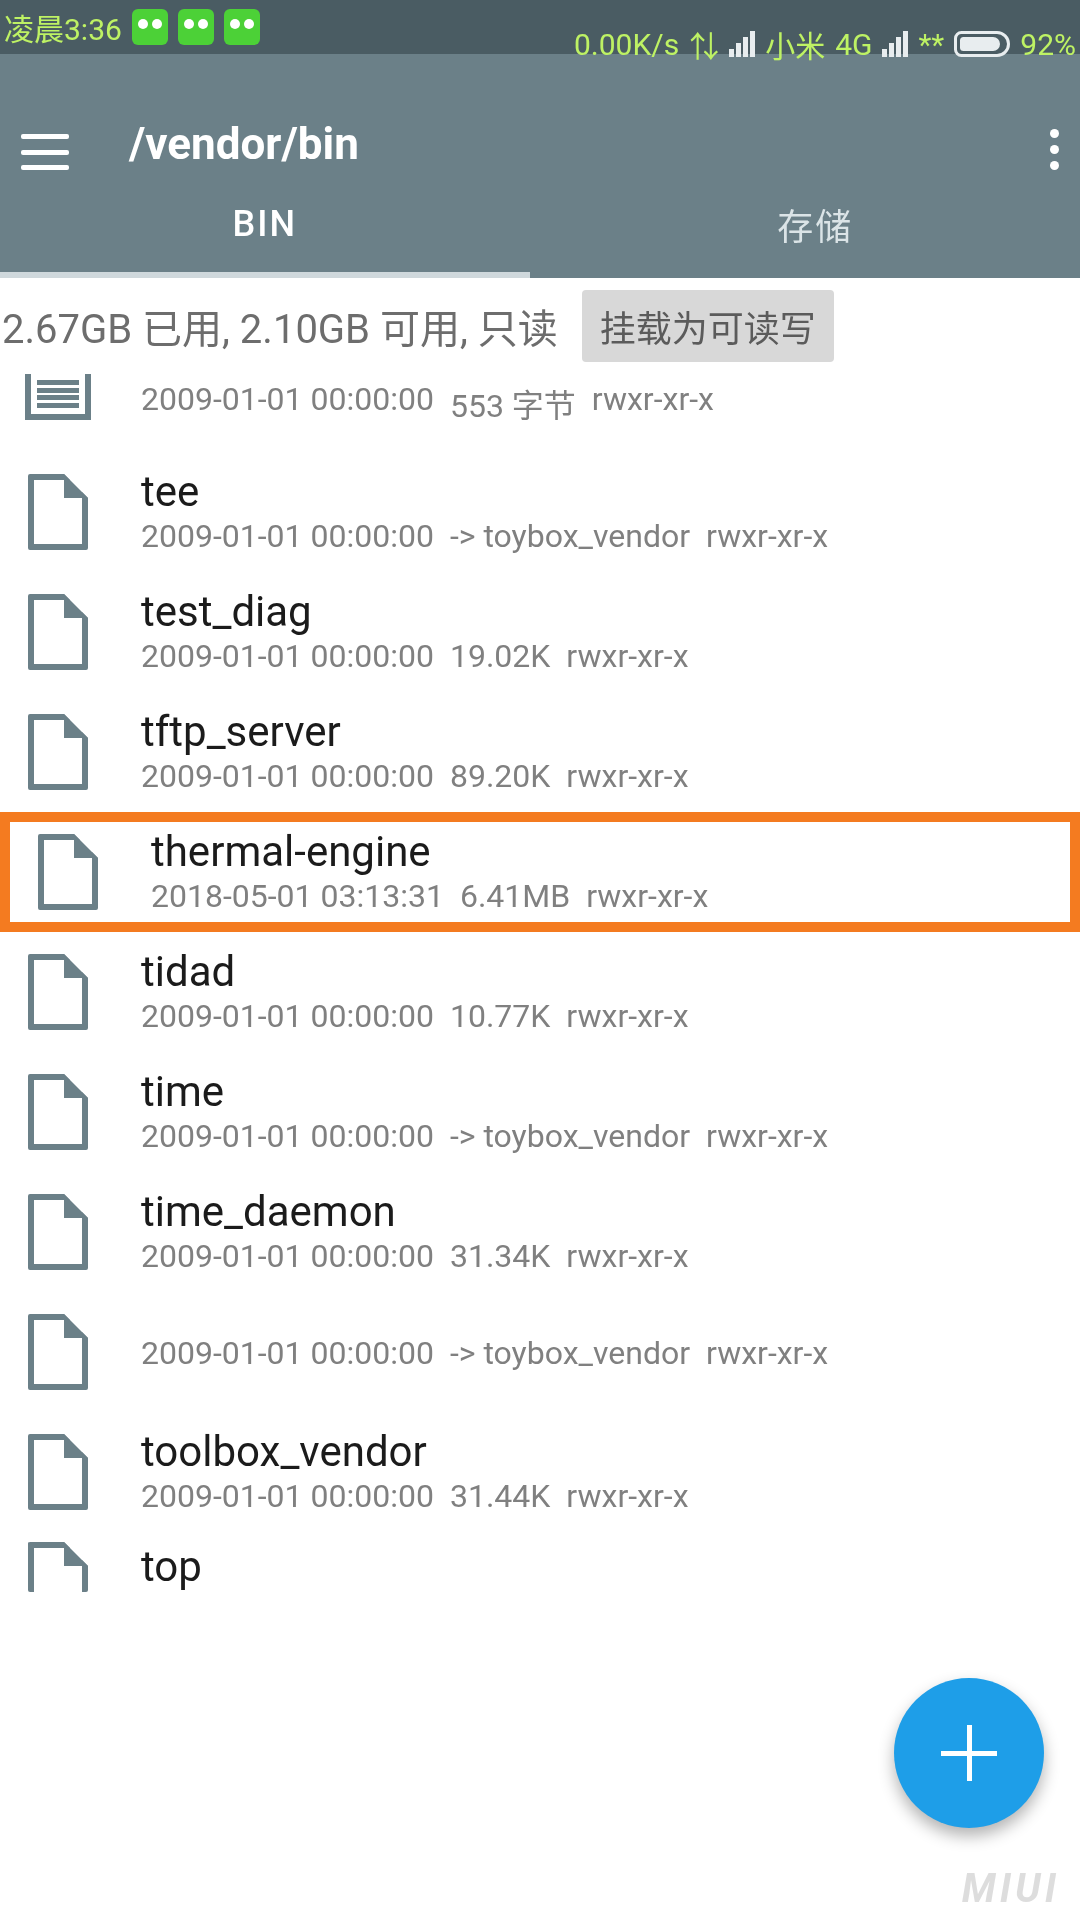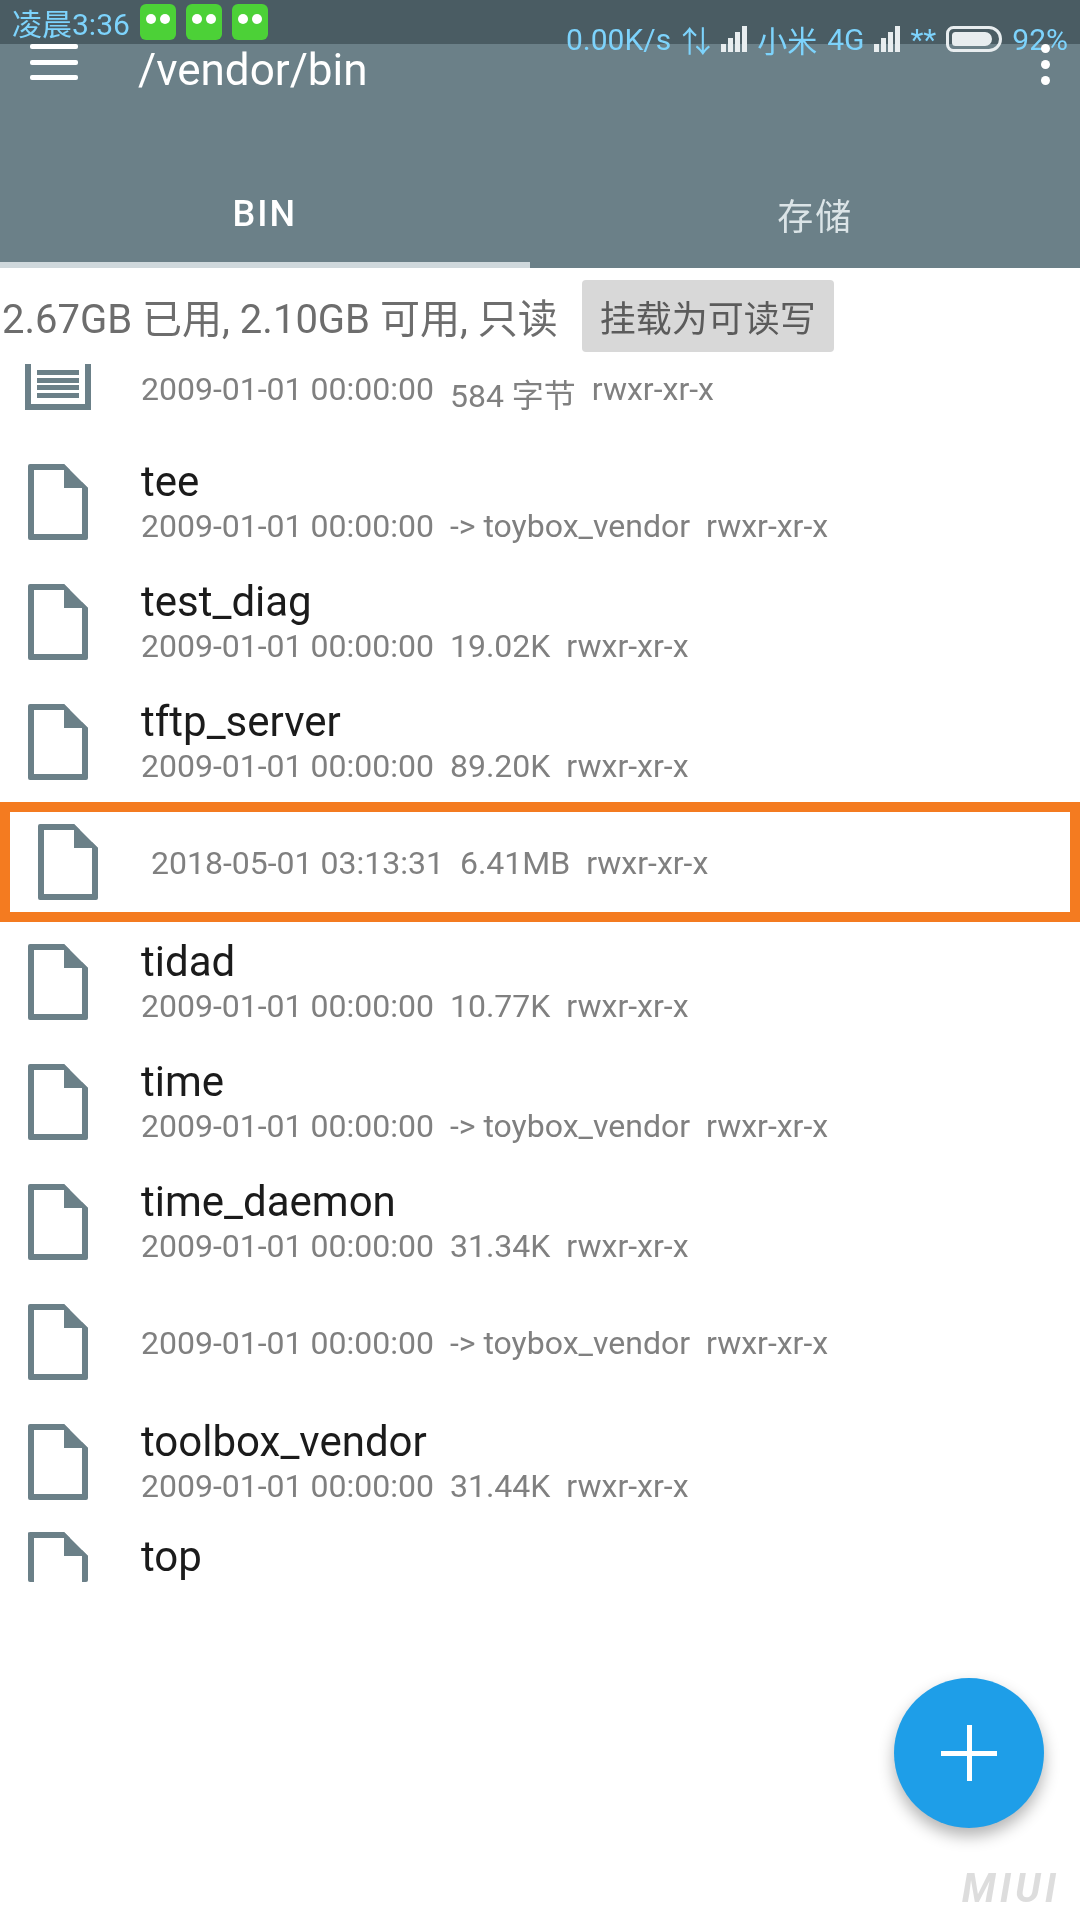--- a/index.html
+++ b/index.html
@@ -1,31 +1,31 @@
 <!DOCTYPE html>
 <html><head>
 <meta charset="utf-8">
 <style>
   * { margin: 0; padding: 0; box-sizing: border-box; }
   html, body { width: 1080px; height: 1920px; font-family: -apple-system, "Helvetica Neue", Roboto, "Noto Sans CJK SC", sans-serif; overflow: hidden; background: #fff; }
   
-  .statusbar { background: #4a5c63; color: #7dd3fc; height: 44px; display:flex; align-items:center; padding:0 12px; font-size: 30px; }
+  .statusbar { background: #4a5c63; color: #bef264; height: 54px; display:flex; align-items:center; padding:0 4px; font-size: 30px; }
   .statusbar .left { display:flex; align-items:center; gap:6px; }
   .statusbar .right { margin-left:auto; display:flex; align-items:center; gap:10px;margin-top:34px; }
   .wechat { width:36px; height:36px; background:#4cd137; border-radius:6px; display:inline-flex; align-items:center; justify-content:center; position:relative; margin-left:4px; }
   .wechat::before { content:""; position:absolute; width:10px; height:10px; background:#fff; border-radius:50%; left:6px; top:10px; }
   .wechat::after { content:""; position:absolute; width:10px; height:10px; background:#fff; border-radius:50%; left:20px; top:10px; }
   .signal { display:inline-flex; align-items:flex-end; gap:2px; }
   .signal span { width:5px; background:#e8edef; display:inline-block; }
   .signal span:nth-child(1){height:8px;} .signal span:nth-child(2){height:14px;} .signal span:nth-child(3){height:20px;} .signal span:nth-child(4){height:26px;}
   .battery { width:56px; height:26px; border:3px solid #e8edef; border-radius:8px 14px 14px 8px; position:relative; }
   .battery::after { content:""; position:absolute; left:3px; top:3px; bottom:3px; width:80%; background:#e8edef; border-radius:4px 8px 8px 4px; }
   .updown { display:inline-block; }
   
-  .appbar { background:#6b8088; color:#fff; height:116px; display:flex; align-items:flex-start; padding:0 30px; }
+  .appbar { background:#6b8088; color:#fff; height:116px; display:flex; align-items:flex-end; padding:0 21px;font-weight:bold; }
   .hamburger { width:48px; height:36px; display:flex; flex-direction:column; justify-content:space-between; margin-right:60px; }
   .hamburger span { display:block; height:5px; background:#fff; border-radius:2px; }
   .title { font-size: 44px; }
   .more { margin-left:auto; display:flex; flex-direction:column; gap:7px; align-items:center; }
   .more span { width:9px; height:9px; background:#fff; border-radius:50%; display:block; }
   
   .tabs { background:#6b8088; height:108px; display:flex;gap:21px; }
   .tab { flex:1; display:flex; align-items:center; justify-content:center; color:#dbe4e7; font-size:36px; letter-spacing:2px; position:relative; }
   .tab.active { color:#ffffff; font-weight:500; }
   .tab.active::after { content:""; position:absolute; left:0; right:50%; bottom:0; height:6px; background:#cfd8dc; }
@@ -124,21 +124,21 @@
           <div class="docicon" style="height: 46px; border-top: none;">
             <span></span>
             <span></span>
             <span></span>
             <span></span>
           </div>
         </div>
         <div class="txt">
           <div class="meta">
             <span>2009-01-01 00:00:00</span>
-            <span>584 字节</span>
+            <span>553 字节</span>
             <span>rwxr-xr-x</span>
           </div>
         </div>
       </div>
       <div class="row">
         <div class="icon-wrap">
           <div class="fileicon"></div>
         </div>
         <div class="txt">
           <div class="fname">tee</div>
@@ -173,20 +173,21 @@
             <span>89.20K</span>
             <span>rwxr-xr-x</span>
           </div>
         </div>
       </div>
       <div class="row highlight">
         <div class="icon-wrap">
           <div class="fileicon"></div>
         </div>
         <div class="txt">
+          <div class="fname">thermal-engine</div>
           <div class="meta">
             <span>2018-05-01 03:13:31</span>
             <span>6.41MB</span>
             <span>rwxr-xr-x</span>
           </div>
         </div>
       </div>
       <div class="row">
         <div class="icon-wrap">
           <div class="fileicon"></div>

